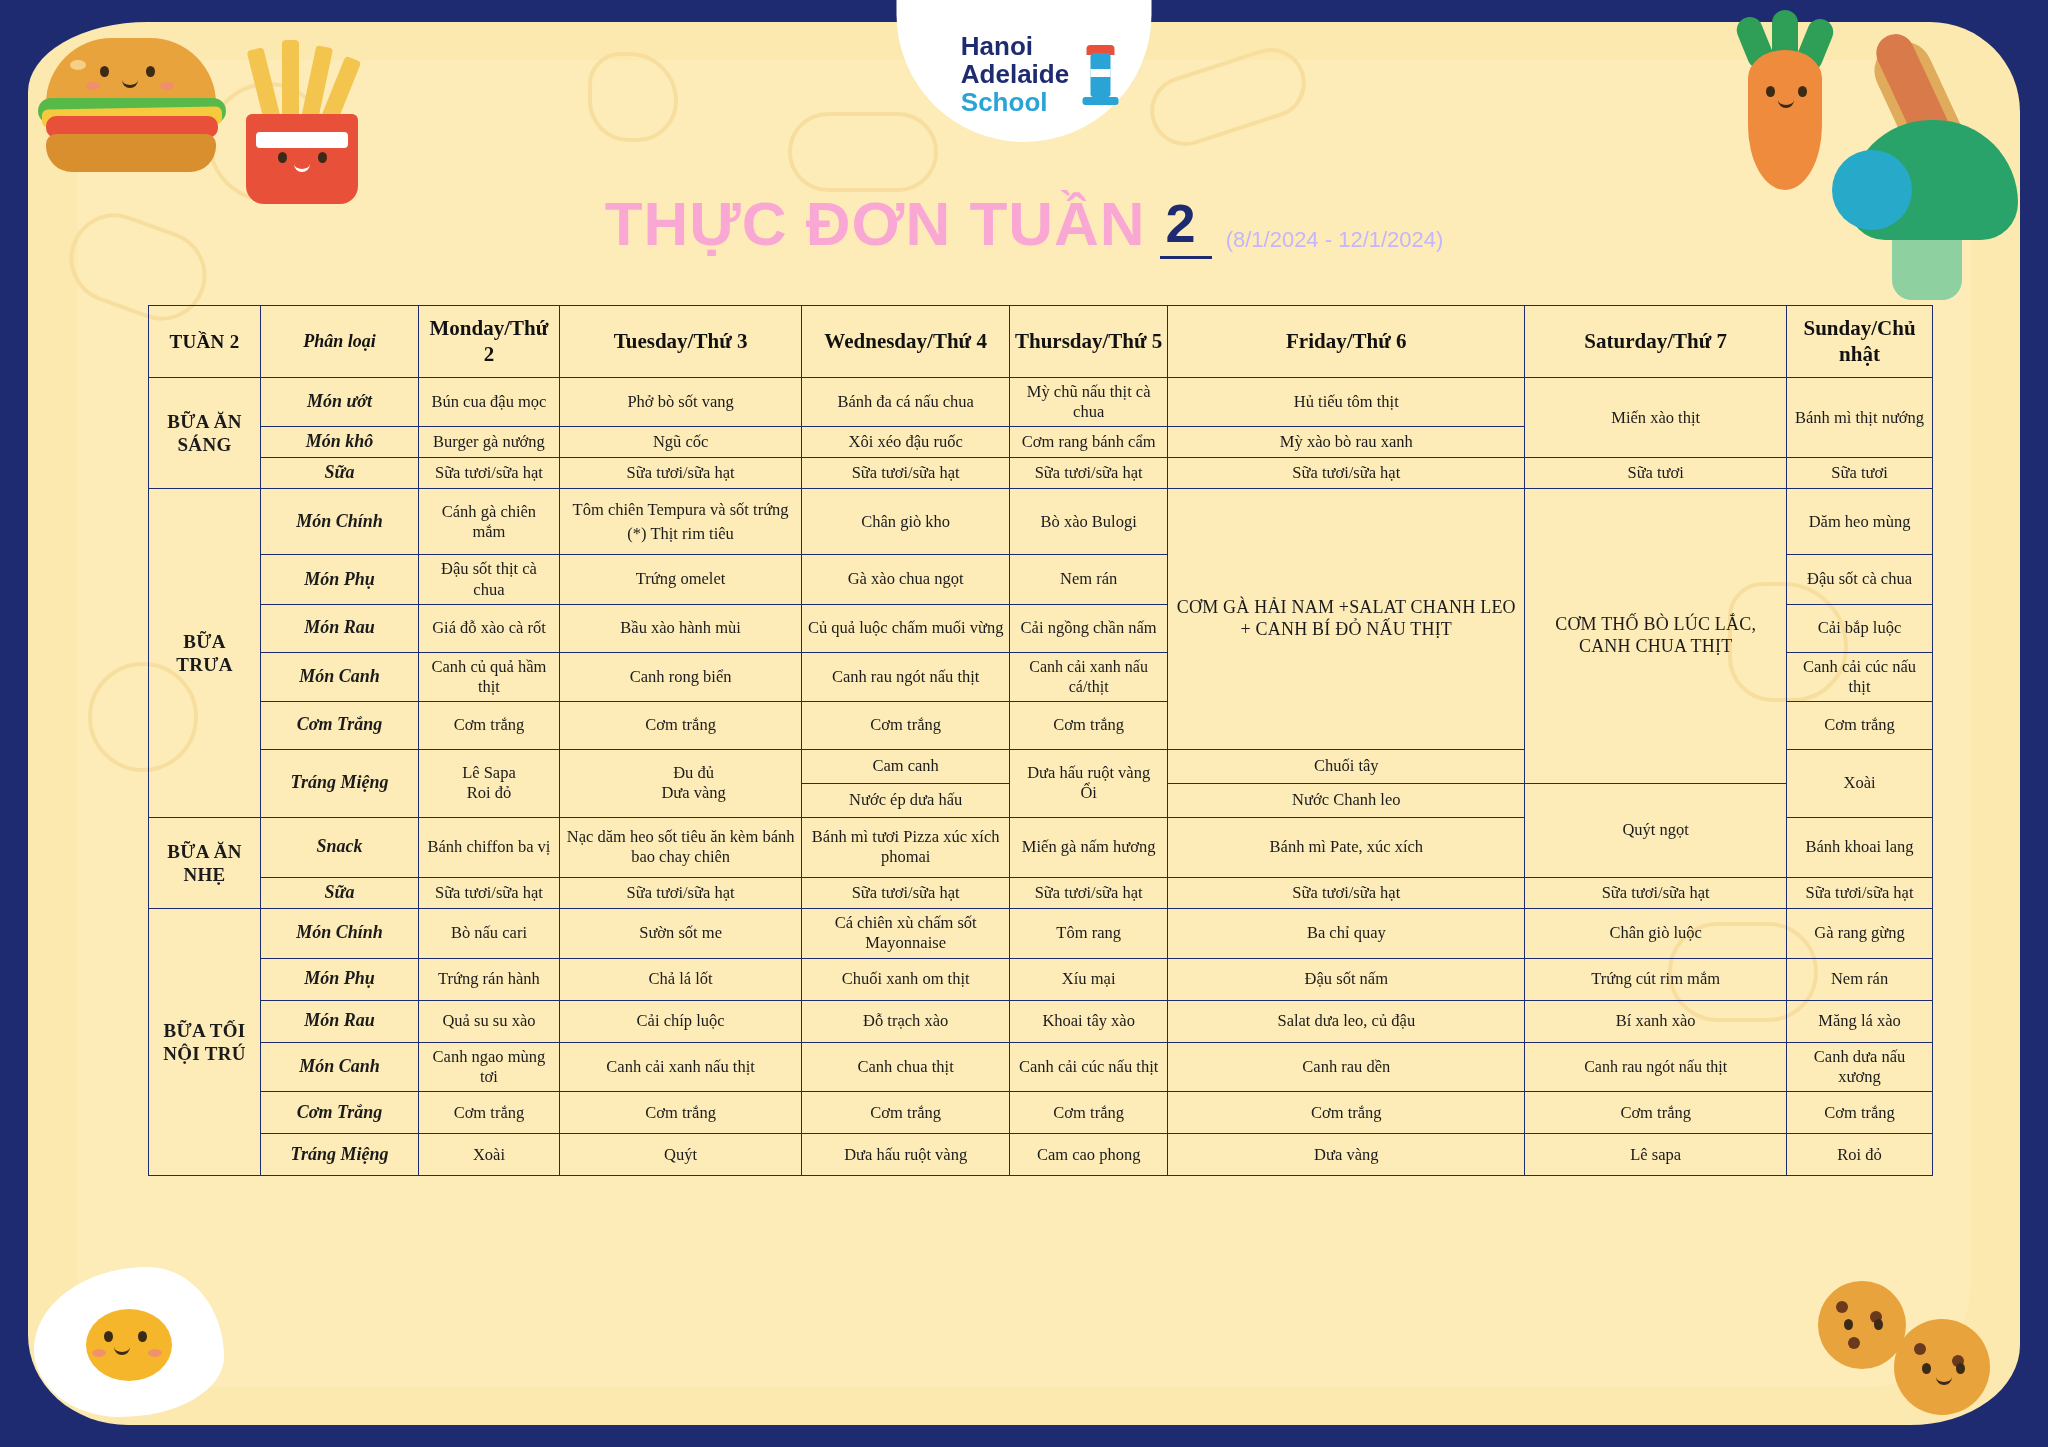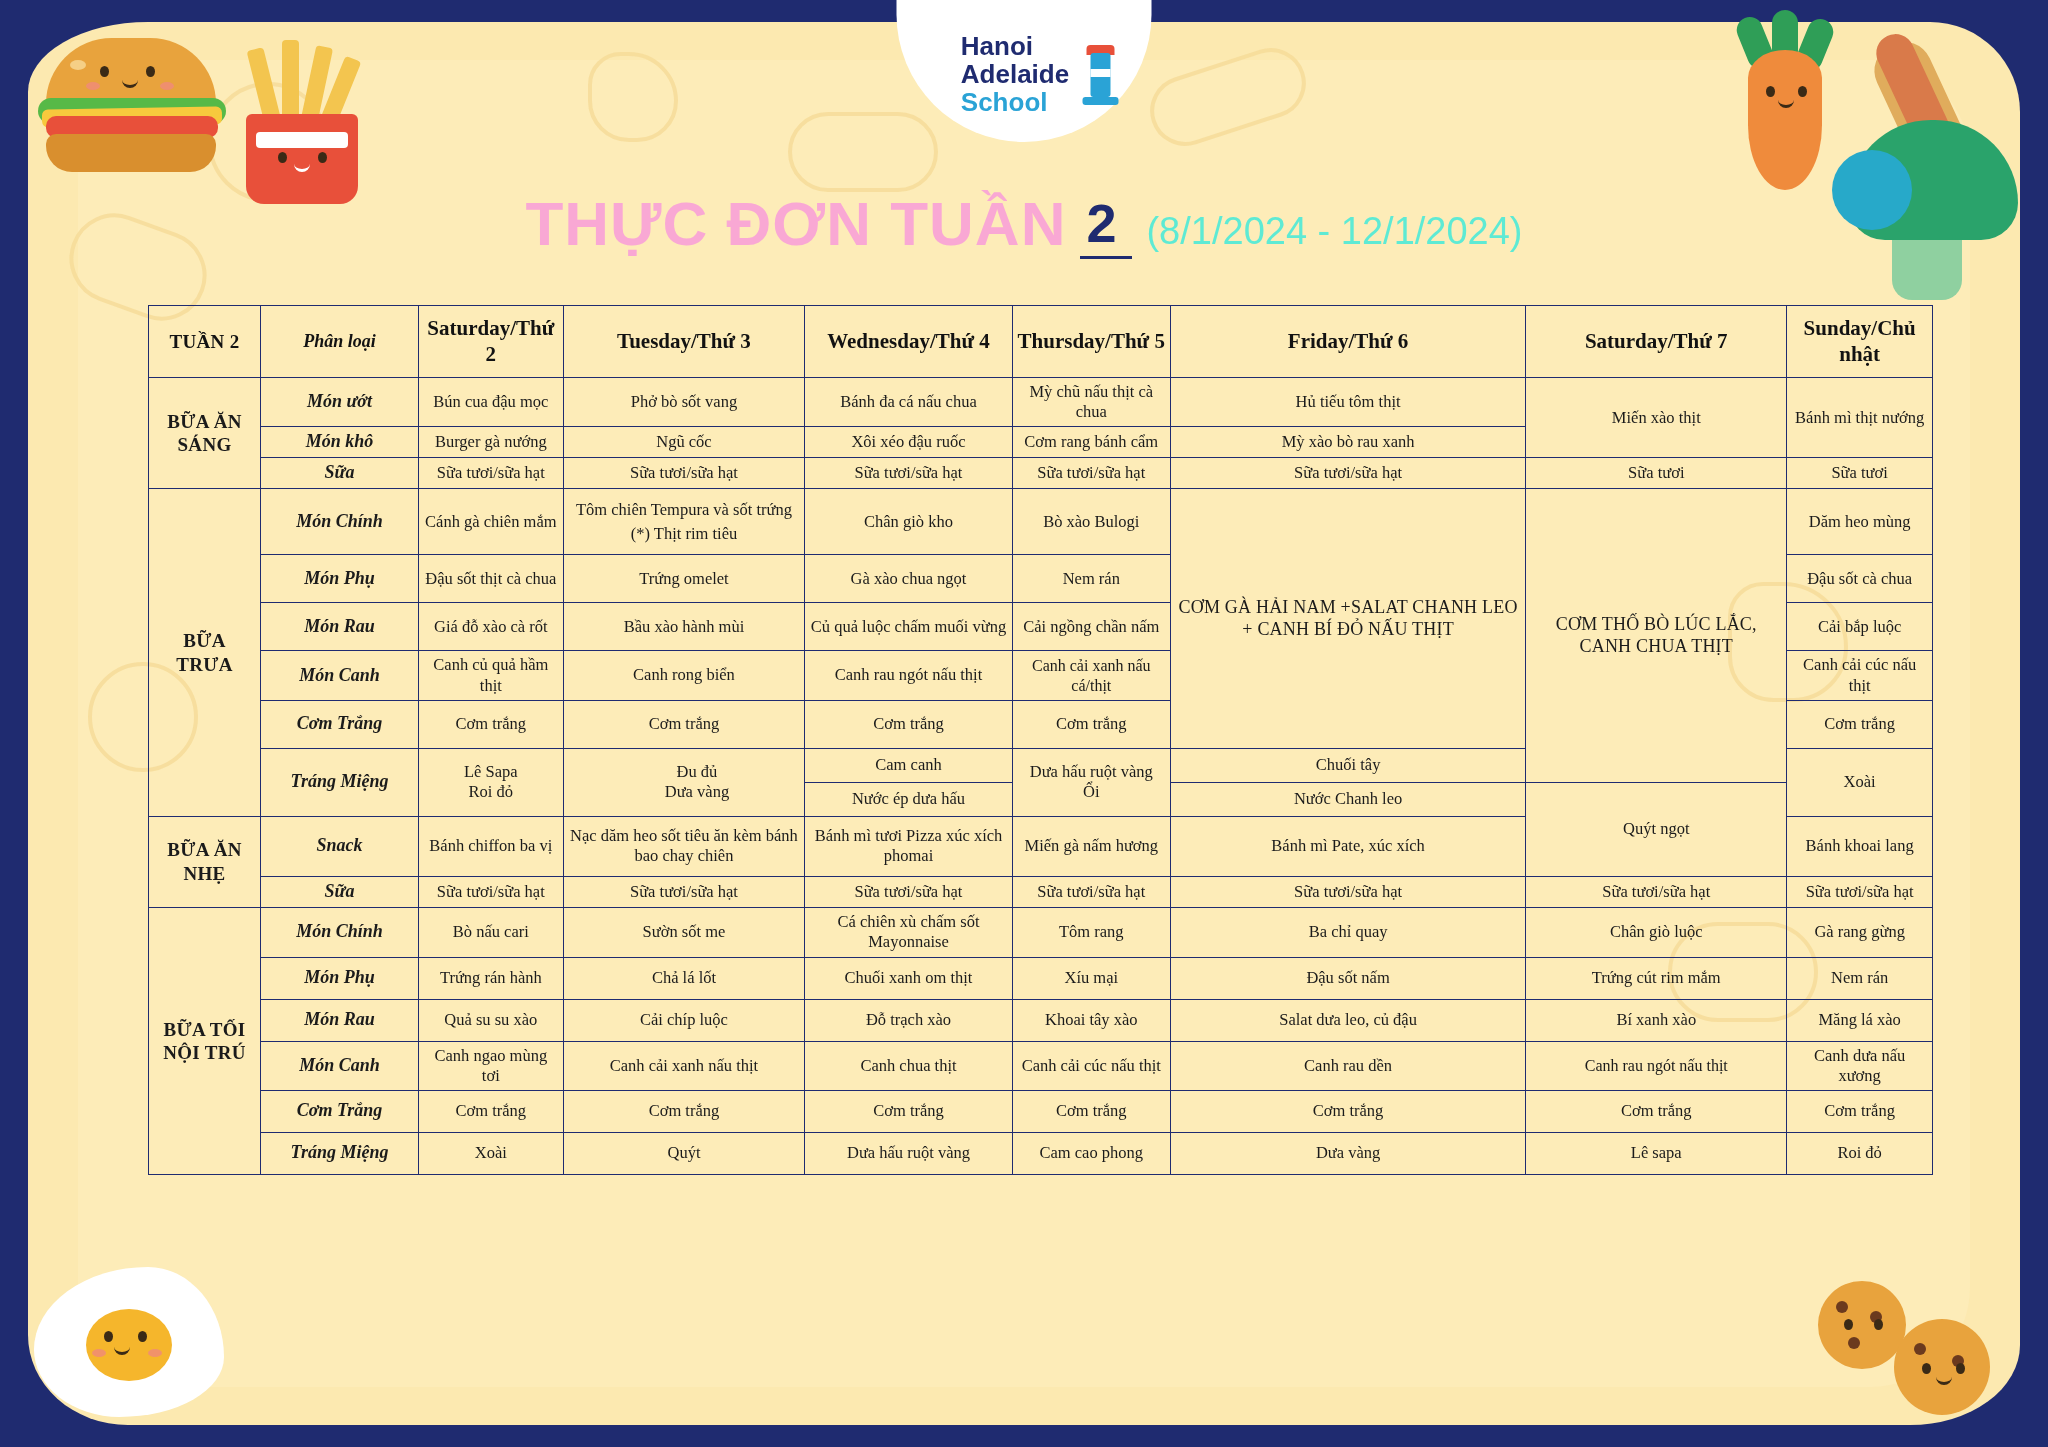--- a/index.html
+++ b/index.html
@@ -102,21 +102,21 @@
     font-weight:bold; font-size:62px; letter-spacing:1px;
     color:#f9a8d4;
   }
   .title-week {
     font-family:"Liberation Sans", sans-serif;
     font-weight:bold; font-size:54px; color:#1f2b70;
     border-bottom:3px solid #1f2b70; padding:0 16px 2px 6px;
   }
   .title-dates {
     font-family:"Liberation Sans", sans-serif;
-    font-size:38px; color:#5eead4; padding-bottom:6px;
+    font-size:22px; color:#c4b5fd; padding-bottom:6px;
   }
 
   
   .table-wrap {
     position:absolute; left:148px; top:305px; width:1785px;
     z-index:5;
   }
   table { border-collapse:collapse; width:100%; background:transparent; }
   td, th {
     border:1.6px solid #1f2b70;
@@ -247,21 +247,21 @@
   <div class="title-week">2</div>
   <div class="title-dates">(8/1/2024 - 12/1/2024)</div>
 </div>
 
 <div class="table-wrap">
 <table>
   <thead>
     <tr>
       <th class="col-meal">TUẦN 2</th>
       <th class="col-type">Phân loại</th>
-      <th>Saturday/Thứ 2</th>
+      <th>Monday/Thứ 2</th>
       <th>Tuesday/Thứ 3</th>
       <th>Wednesday/Thứ 4</th>
       <th>Thursday/Thứ 5</th>
       <th>Friday/Thứ 6</th>
       <th>Saturday/Thứ 7</th>
       <th>Sunday/Chủ nhật</th>
     </tr>
   </thead>
   <tbody>
 

